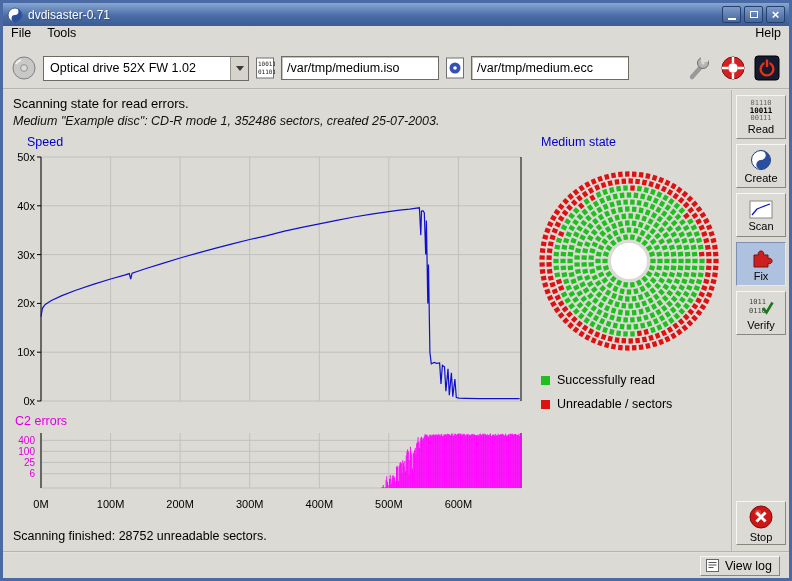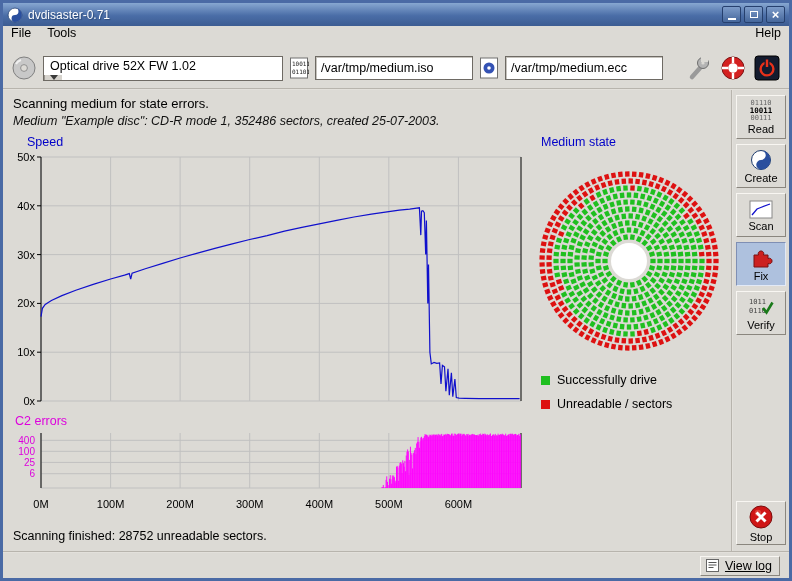--- a/index.html
+++ b/index.html
@@ -16,21 +16,21 @@
   .glyph-max{width:8px;height:7px;border:1px solid #fff;box-sizing:border-box;}
   .glyph-close{font-size:13px;font-weight:bold;line-height:13px;}
 
   
   .menubar{height:22px;flex:0 0 22px;display:flex;padding:0 8px;gap:16px;font-size:12.5px;color:#000;}
   .menu-item{cursor:default;}
   .menu-right{margin-left:auto;}
 
   
   .toolbar{height:40px;flex:0 0 40px;display:flex;align-items:center;padding:0 8px;gap:6px;}
-  .combo{height:25px;width:240px;background:#fff;border:1px solid #6e6a64;display:flex;align-items:stretch;box-sizing:border-box;flex-direction:column;}
+  .combo{height:25px;width:206px;background:#fff;border:1px solid #6e6a64;display:flex;align-items:stretch;box-sizing:border-box;}
   .combo-text{flex:1;display:flex;align-items:center;padding:0 6px;font-size:12.5px;white-space:nowrap;overflow:hidden;}
   .combo-arrow{width:17px;background:#d6d3cd;border-left:1px solid #9a968f;display:flex;align-items:center;justify-content:center;}
   .tri{width:0;height:0;border-left:4px solid transparent;border-right:4px solid transparent;border-top:5px solid #3a3a3a;}
   .entry{height:24px;width:158px;border:1px solid #6e6a64;box-shadow:inset 1px 1px 0 #c6c3bd;font-size:12.5px;padding:0 5px;background:#fff;color:#000;font-family:"Liberation Sans",sans-serif;box-sizing:border-box;}
   .tool-spacer{flex:1;}
   .tool-btn{background:transparent;border:0;padding:1px;cursor:default;line-height:0;}
 
   .hsep{height:2px;flex:0 0 2px;background:linear-gradient(#a29e96,#f8f6f2);}
 
   
@@ -59,21 +59,21 @@
   .sidebar{flex:1;display:flex;flex-direction:column;align-items:center;padding:5px 0 6px;gap:5px;}
   .side-btn{width:50px;min-height:44px;background:#dcdad5;border:1px solid;border-color:#f8f6f2 #8a867e #8a867e #f8f6f2;display:flex;flex-direction:column;align-items:center;justify-content:center;padding:2px 0 1px;gap:1px;font-size:11px;color:#000;font-family:"Liberation Sans",sans-serif;cursor:default;}
   .side-btn.selected{background:#aec1de;border-color:#7f8fb4 #e2e9f6 #e2e9f6 #7f8fb4;}
   .side-btn .sb-icon{line-height:0;display:flex;flex-direction:column;align-items:center;}
   .bin{display:block;font-family:"DejaVu Sans Mono",monospace;font-size:7px;line-height:7px;color:#666;letter-spacing:0;}
   .bin.b{font-weight:bold;color:#000;font-size:7.5px;line-height:8px;}
   .stop-btn{margin-top:auto;}
 
   
   .bottombar{height:25px;flex:0 0 25px;display:flex;align-items:center;justify-content:flex-end;padding:0 9px;}
-  .viewlog{display:flex;align-items:center;gap:6px;background:#dcdad5;border:1px solid;border-color:#f8f6f2 #8a867e #8a867e #f8f6f2;padding:2px 7px 2px 5px;font-size:12.5px;font-family:"Liberation Sans",sans-serif;cursor:default;text-decoration:underline;}
+  .viewlog{display:flex;align-items:center;gap:6px;background:#dcdad5;border:1px solid;border-color:#f8f6f2 #8a867e #8a867e #f8f6f2;padding:2px 7px 2px 5px;font-size:12.5px;font-family:"Liberation Sans",sans-serif;cursor:default;}
 </style>
 </head>
 <body>
 
 <div class="window">
 
   <div class="titlebar">
     <span style="line-height:0;">
       <svg width="16" height="16" viewBox="0 0 22 22">
         <circle cx="11" cy="11" r="9.5" fill="#fff" stroke="#1d3b6d"></circle>
@@ -163,21 +163,21 @@
           </svg>
       </span>
     </button>
   </div>
 
   <div class="hsep"></div>
 
   <div class="content">
     <div class="main">
       <div class="heading">
-        <div class="heading-1">Scanning medium for state errors.</div>
+        <div class="heading-1">Scanning state for read errors.</div>
         <div class="heading-2">Medium "Example disc": CD-R mode 1, 352486 sectors, created 25-07-2003.</div>
       </div>
 
       <div class="charts-row">
         <div class="chart-col">
           <div class="chart-label" id="speed-label" style="color: rgb(0, 0, 200);">Speed</div>
           <div id="speed-chart"><svg width="524" height="258">
                 <line x1="38.0" y1="6" x2="38.0" y2="250" stroke="#c0c0c0"></line>
                 <line x1="107.6" y1="6" x2="107.6" y2="250" stroke="#c0c0c0"></line>
                 <line x1="177.1" y1="6" x2="177.1" y2="250" stroke="#c0c0c0"></line>
@@ -943,21 +943,21 @@
                 <rect x="172.7" y="55.8" width="5.2" height="4.4" fill="#dd1111" transform="rotate(332.7 175.3 58.0)"></rect>
                 <rect x="175.6" y="62.1" width="5.2" height="4.4" fill="#dd1111" transform="rotate(337.2 178.2 64.3)"></rect>
                 <rect x="178.0" y="68.6" width="5.2" height="4.4" fill="#dd1111" transform="rotate(341.8 180.6 70.8)"></rect>
                 <rect x="179.9" y="75.2" width="5.2" height="4.4" fill="#dd1111" transform="rotate(346.3 182.5 77.4)"></rect>
                 <rect x="181.3" y="82.0" width="5.2" height="4.4" fill="#dd1111" transform="rotate(350.9 183.9 84.2)"></rect>
                 <rect x="182.1" y="88.9" width="5.2" height="4.4" fill="#dd1111" transform="rotate(355.4 184.7 91.1)"></rect>
               </svg></div>
           <div class="legend">
             <div class="legend-item">
               <span class="swatch" style="background: rgb(31, 191, 31);"></span>
-              <span>Successfully drive</span>
+              <span>Successfully read</span>
             </div>
             <div class="legend-item">
               <span class="swatch" style="background: rgb(221, 17, 17);"></span>
               <span>Unreadable / sectors</span>
             </div>
           </div>
         </div>
       </div>
 
       <div class="status-line">Scanning finished: 28752 unreadable sectors.</div>

